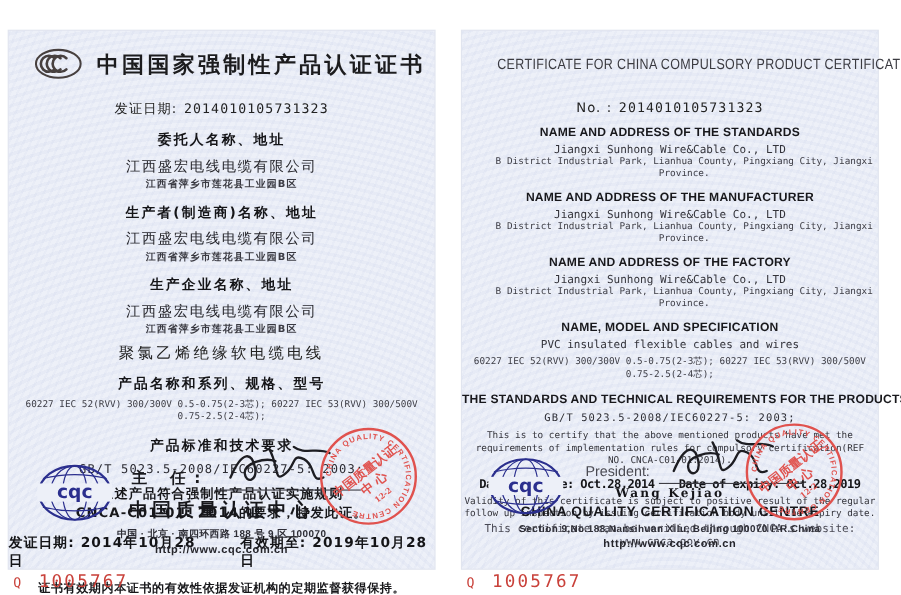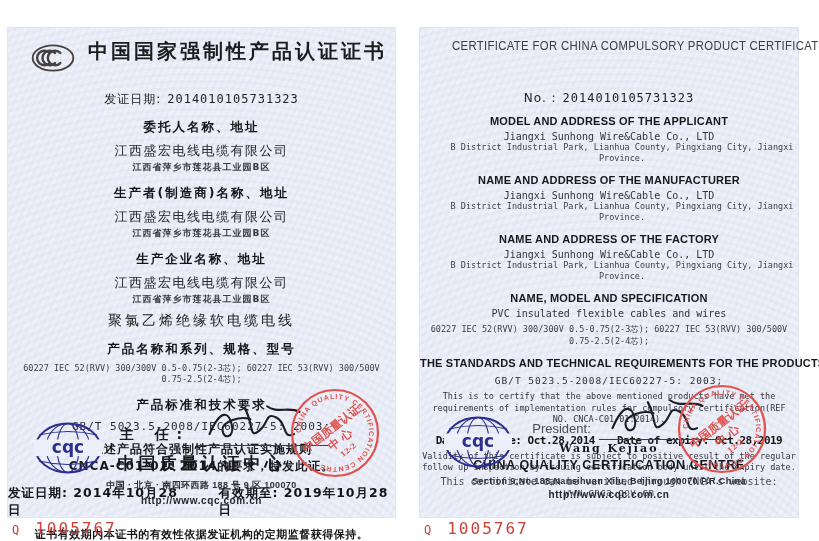--- a/index.html
+++ b/index.html
@@ -11,21 +11,21 @@
     position:absolute;top:28px;height:489px;
     background:
       repeating-radial-gradient(circle at 50% 140%, rgba(110,130,195,0.05) 0 3px, rgba(255,255,255,0) 3px 7px),
       repeating-linear-gradient(115deg, rgba(120,140,200,0.045) 0 2px, rgba(255,255,255,0) 2px 6px),
       #edf0f8;
     box-shadow:0 0 0 1px rgba(170,180,210,0.35);
   }
   .page-left{left:8px;width:387px;}
   .page-right{left:420px;width:378px;}
 
-  .hdr{display:flex;padding:10px 8px 0 22px;}
+  .hdr{display:flex;align-items:center;padding:10px 8px 0 22px;}
   .title-cn{
     font-size:20px;font-weight:700;letter-spacing:3px;color:#1c1c1e;
     margin-left:12px;white-space:nowrap;
   }
   .title-en{
     font-size:13.5px;font-weight:400;color:#3a3a40;margin-left:10px;white-space:nowrap;
     transform:scaleX(0.84);transform-origin:left center;letter-spacing:0.4px;
     font-family:"Liberation Sans",sans-serif;
   }
   .center{text-align:center;}
@@ -185,21 +185,21 @@
       <path d="M 32.6,13.4 A 9.5 9.5 0 1 0 32.6,26.6" fill="none" stroke="#47403f" stroke-width="3.1" stroke-linecap="round"></path>
       <path d="M 39.6,13.4 A 9.5 9.5 0 1 0 39.6,26.6" fill="none" stroke="#47403f" stroke-width="3.1" stroke-linecap="round"></path>
     </svg>
     <div class="title-en">CERTIFICATE FOR CHINA COMPULSORY PRODUCT CERTIFICATION</div>
   </div>
 
   <div class="center certno">
     <span>No. :</span><span class="num">2014010105731323</span>
   </div>
 
-  <div class="center h-en">MODEL AND ADDRESS OF THE APPLICANT</div>
+  <div class="center h-en">NAME AND ADDRESS OF THE STANDARDS</div>
   <div class="center co-en">Jiangxi Sunhong Wire&amp;Cable Co., LTD</div>
   <div class="center ad-en">
     <div>B District Industrial Park, Lianhua County, Pingxiang City, Jiangxi</div>
     <div>Province.</div>
   </div>
 
   <div class="center h-en">NAME AND ADDRESS OF THE MANUFACTURER</div>
   <div class="center co-en">Jiangxi Sunhong Wire&amp;Cable Co., LTD</div>
   <div class="center ad-en">
     <div>B District Industrial Park, Lianhua County, Pingxiang City, Jiangxi</div>

